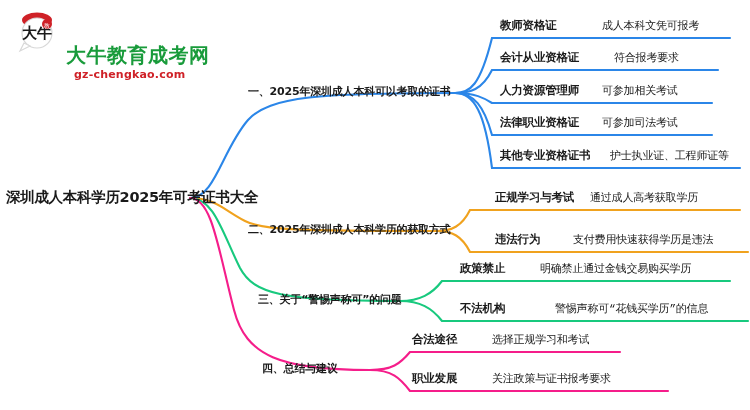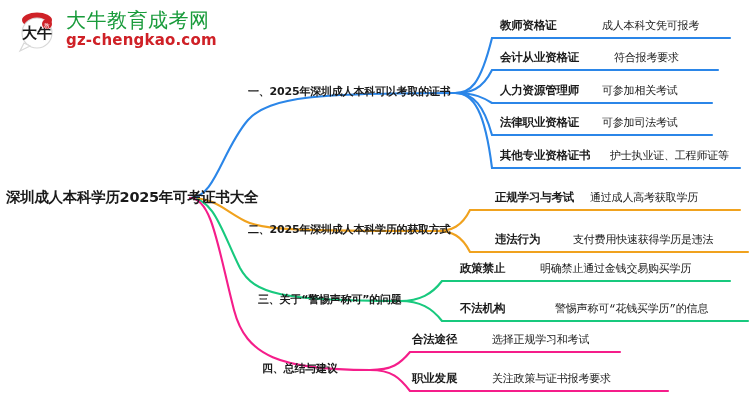--- a/index.html
+++ b/index.html
@@ -35,34 +35,36 @@
   }
   #logo-text-wrap {
     position: absolute;
     left: 52px;
     top: 0px;
     width: 180px;
   }
   #logo-title {
     font-family: "DejaVu Sans", sans-serif;
     font-size: 20px;
-    font-weight: normal;
+    font-weight: bold;
     color: #199b3b;
     letter-spacing: 0.5px;
     line-height: 24px;
     white-space: nowrap;
+    margin-top: 35px;
   }
   #logo-sub {
     font-family: "DejaVu Sans", sans-serif;
-    font-size: 15px;
+    font-size: 11px;
     font-weight: bold;
     color: #cf2127;
     letter-spacing: 0.2px;
     line-height: 16px;
     white-space: nowrap;
+    margin-left: 8px;
   }
   
   #root-node {
     position: absolute;
     left: 6px;
     top: 188px;
     width: 184px;
     text-align: left;
   }
   #root-label {

